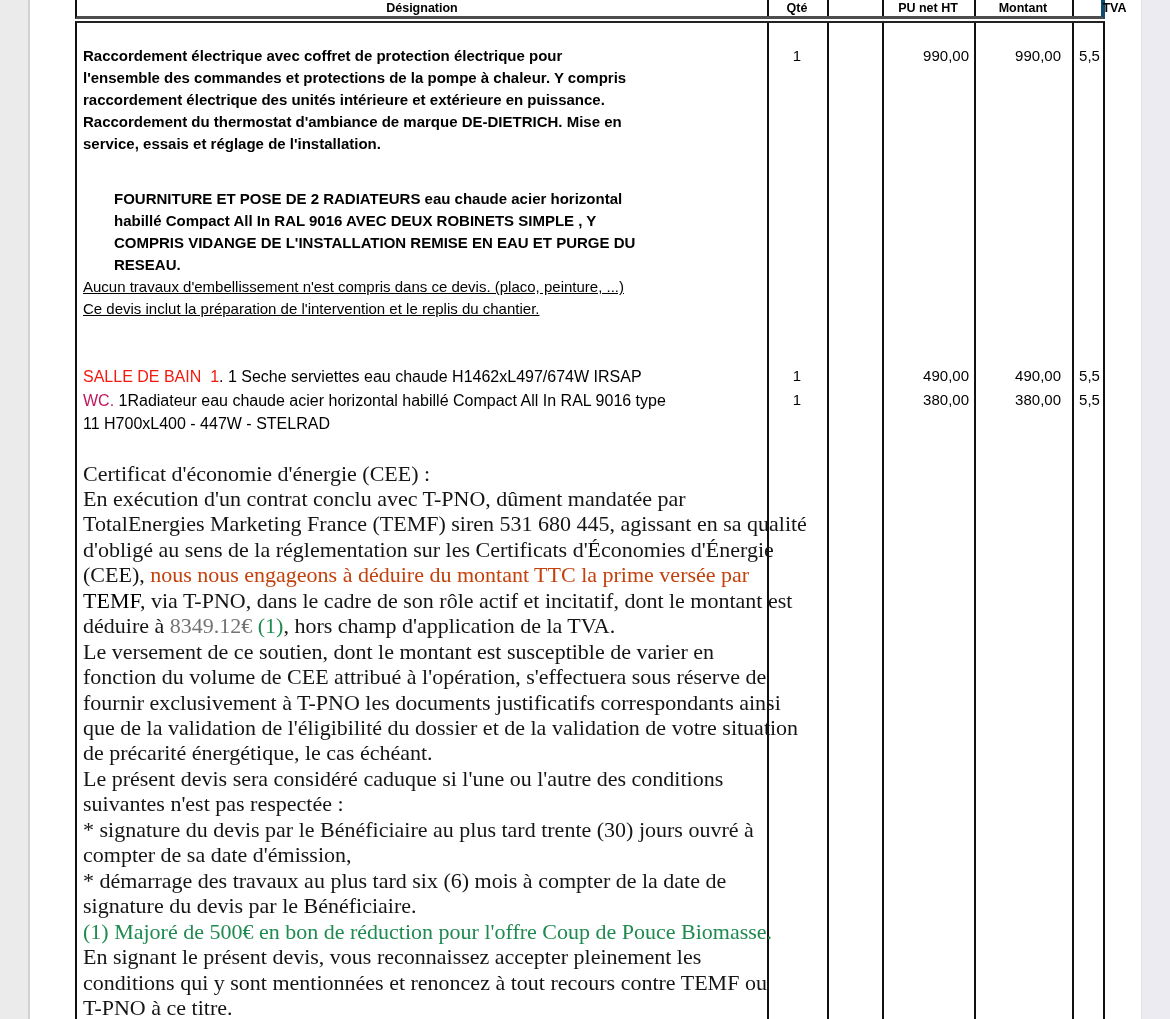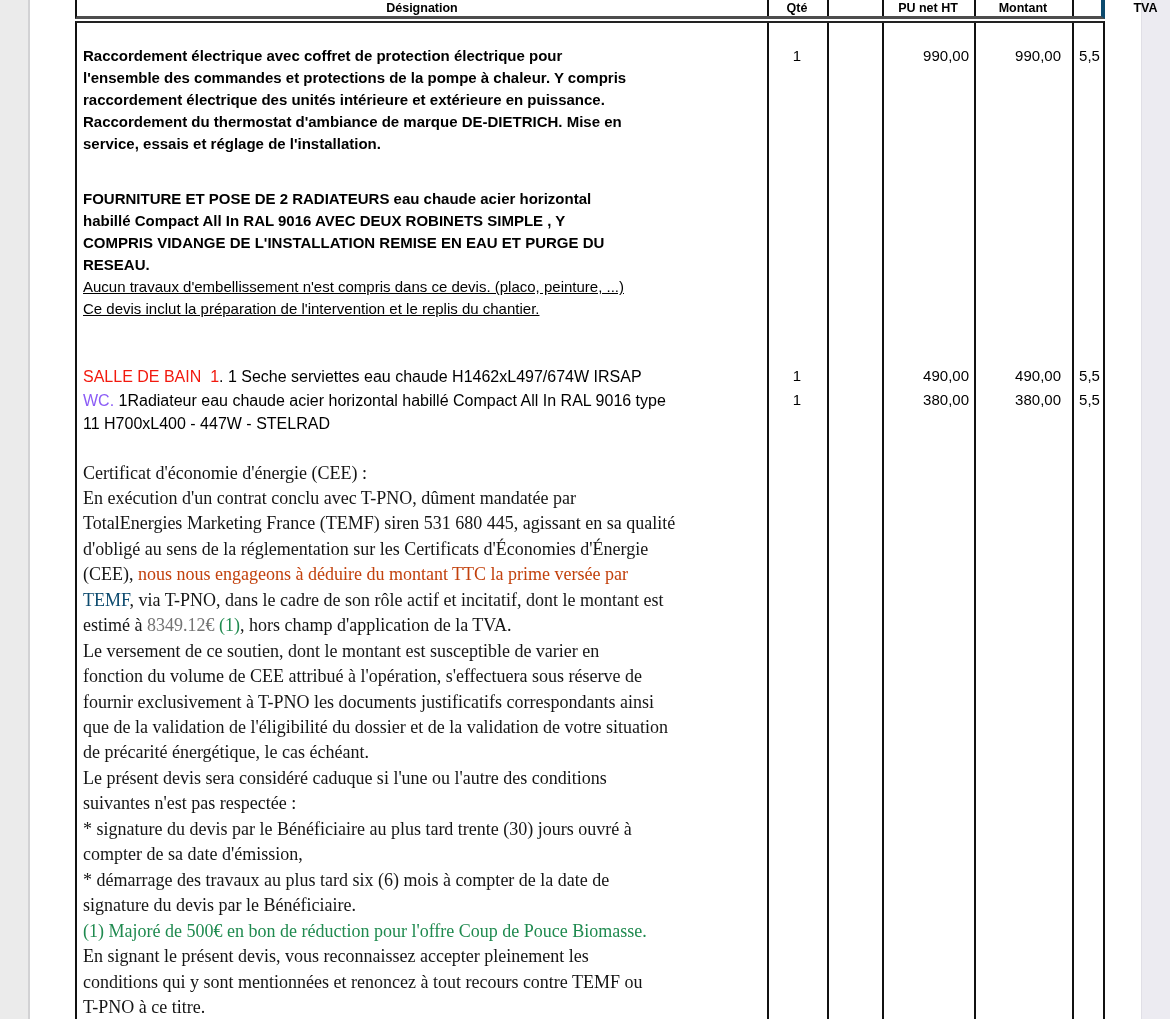--- a/index.html
+++ b/index.html
@@ -10,36 +10,36 @@
 
   
   .thead{position:absolute;left:75px;top:0;width:1030px;height:19px;box-sizing:border-box;
          border-left:2px solid #111;border-right:4px solid #0c4a6e;border-bottom:3px solid #4d4d4d;
          font-weight:700;font-size:12.5px;line-height:16px;}
   .thead .hcell{position:absolute;top:0;height:16px;text-align:center;}
   .h-designation{left:0;width:690px;}
   .h-qty{left:690px;width:60px;}
   .h-pu{left:805px;width:92px;}
   .h-montant{left:897px;width:98px;}
-  .h-tva{left:1051px;width:35px;}
+  .h-tva{left:1020px;width:35px;}
   .thead .vline,.tbody .vline{position:absolute;top:0;bottom:0;width:2px;background:#111;}
   .vl-1{left:690px;} .vl-2{left:750px;} .vl-3{left:805px;} .vl-4{left:897px;} .vl-5{left:995px;}
 
   
   .tbody{position:absolute;left:75px;top:21px;width:1030px;height:998px;box-sizing:border-box;
          border-left:2px solid #111;border-right:2px solid #111;border-top:2px solid #222;}
 
   
   .designation-col{position:absolute;left:0;top:0;width:787px;box-sizing:border-box;padding:0 8px 0 6px;}
   .blk{position:relative;}
   .blk .line{white-space:pre;}
   .f-bold{font-family:"Liberation Sans",sans-serif;font-weight:700;font-size:15px;line-height:22px;}
   .f-regular{font-family:"Liberation Sans",sans-serif;font-weight:400;font-size:15px;line-height:22px;text-decoration:underline;}
   .f-regular-tight{font-family:"Liberation Sans",sans-serif;font-weight:400;font-size:16px;line-height:23.5px;}
-  .f-serif{font-family:"Liberation Serif","DejaVu Serif",serif;font-weight:400;font-size:18px;line-height:25.45px;color:#151515;}
+  .f-serif{font-family:"Liberation Serif","DejaVu Serif",serif;font-weight:400;font-size:22px;line-height:25.45px;color:#151515;}
 
   
   .amount-row{position:absolute;left:0;width:1030px;height:22px;font-size:15px;line-height:22px;}
   .amount-row .cell{position:absolute;top:0;height:22px;box-sizing:border-box;}
   .c-qty{left:690px;width:60px;text-align:center;}
   .c-pu{left:805px;width:92px;text-align:right;padding-right:5px;}
   .c-montant{left:897px;width:98px;text-align:right;padding-right:11px;}
   .c-tva{left:995px;width:35px;text-align:center;}
 </style>
 </head>
@@ -69,43 +69,43 @@
     <div class="vline vl-4"></div>
     <div class="vline vl-5"></div>
     <div class="designation-col" id="designation-col">
         <div class="blk f-bold" style="margin-top: 22px;">
           <div class="line"><span>Raccordement électrique avec coffret de protection électrique pour</span></div>
           <div class="line"><span>l'ensemble des commandes et protections de la pompe à chaleur. Y compris</span></div>
           <div class="line"><span>raccordement électrique des unités intérieure et extérieure en puissance.</span></div>
           <div class="line"><span>Raccordement du thermostat d'ambiance de marque DE-DIETRICH. Mise en</span></div>
           <div class="line"><span>service, essais et réglage de l'installation.</span></div>
         </div>
-        <div class="blk f-bold" style="margin-top: 33px;">
+        <div class="blk f-bold" style="margin-top: 33px; margin-left: 31px;">
           <div class="line"><span>FOURNITURE ET POSE DE 2 RADIATEURS eau chaude acier horizontal</span></div>
           <div class="line"><span>habillé Compact All In RAL 9016 AVEC DEUX ROBINETS SIMPLE , Y</span></div>
           <div class="line"><span>COMPRIS VIDANGE DE L'INSTALLATION REMISE EN EAU ET PURGE DU</span></div>
           <div class="line"><span>RESEAU.</span></div>
         </div>
         <div class="blk f-regular" style="margin-top: 0px;">
           <div class="line"><span>Aucun travaux d'embellissement n'est compris dans ce devis. (placo, peinture, ...)</span></div>
           <div class="line"><span>Ce devis inclut la préparation de l'intervention et le replis du chantier.</span></div>
         </div>
         <div class="blk f-regular-tight" style="margin-top: 45px;">
           <div class="line"><span style="color: rgb(242, 25, 14);">SALLE DE BAIN  1</span><span>. 1 Seche serviettes eau chaude H1462xL497/674W IRSAP</span></div>
-          <div class="line"><span style="color: #8b5cf6; margin-top: 32px;">WC.</span><span> 1Radiateur eau chaude acier horizontal habillé Compact All In RAL 9016 type</span></div>
+          <div class="line"><span style="color: #be185d; margin-top: 32px;">WC.</span><span> 1Radiateur eau chaude acier horizontal habillé Compact All In RAL 9016 type</span></div>
           <div class="line"><span>11 H700xL400 - 447W - STELRAD</span></div>
         </div>
         <div class="blk f-serif" style="margin-top: 25px;">
           <div class="line"><span>Certificat d'économie d'énergie (CEE) :</span></div>
           <div class="line"><span>En exécution d'un contrat conclu avec T-PNO, dûment mandatée par</span></div>
           <div class="line"><span>TotalEnergies Marketing France (TEMF) siren 531 680 445, agissant en sa qualité</span></div>
           <div class="line"><span>d'obligé au sens de la réglementation sur les Certificats d'Économies d'Énergie</span></div>
           <div class="line"><span>(CEE), </span><span style="color: #c2410c;">nous nous engageons à déduire du montant TTC la prime versée par</span></div>
-          <div class="line"><span style="color: #0c4a6e;">TEMF</span><span>, via T-PNO, dans le cadre de son rôle actif et incitatif, dont le montant est</span></div>
-          <div class="line"><span>estimé à </span><span style="color: #737373;">8349.12€</span><span> </span><span style="color: rgb(31, 138, 79);">(1)</span><span>, hors champ d'application de la TVA.</span></div>
+          <div class="line"><span style="color: #000000;">TEMF</span><span>, via T-PNO, dans le cadre de son rôle actif et incitatif, dont le montant est</span></div>
+          <div class="line"><span>déduire à </span><span style="color: #737373;">8349.12€</span><span> </span><span style="color: rgb(31, 138, 79);">(1)</span><span>, hors champ d'application de la TVA.</span></div>
           <div class="line"><span>Le versement de ce soutien, dont le montant est susceptible de varier en</span></div>
           <div class="line"><span>fonction du volume de CEE attribué à l'opération, s'effectuera sous réserve de</span></div>
           <div class="line"><span>fournir exclusivement à T-PNO les documents justificatifs correspondants ainsi</span></div>
           <div class="line"><span>que de la validation de l'éligibilité du dossier et de la validation de votre situation</span></div>
           <div class="line"><span>de précarité énergétique, le cas échéant.</span></div>
           <div class="line"><span>Le présent devis sera considéré caduque si l'une ou l'autre des conditions</span></div>
           <div class="line"><span>suivantes n'est pas respectée :</span></div>
           <div class="line"><span>* signature du devis par le Bénéficiaire au plus tard trente (30) jours ouvré à</span></div>
           <div class="line"><span>compter de sa date d'émission,</span></div>
           <div class="line"><span>* démarrage des travaux au plus tard six (6) mois à compter de la date de</span></div>

